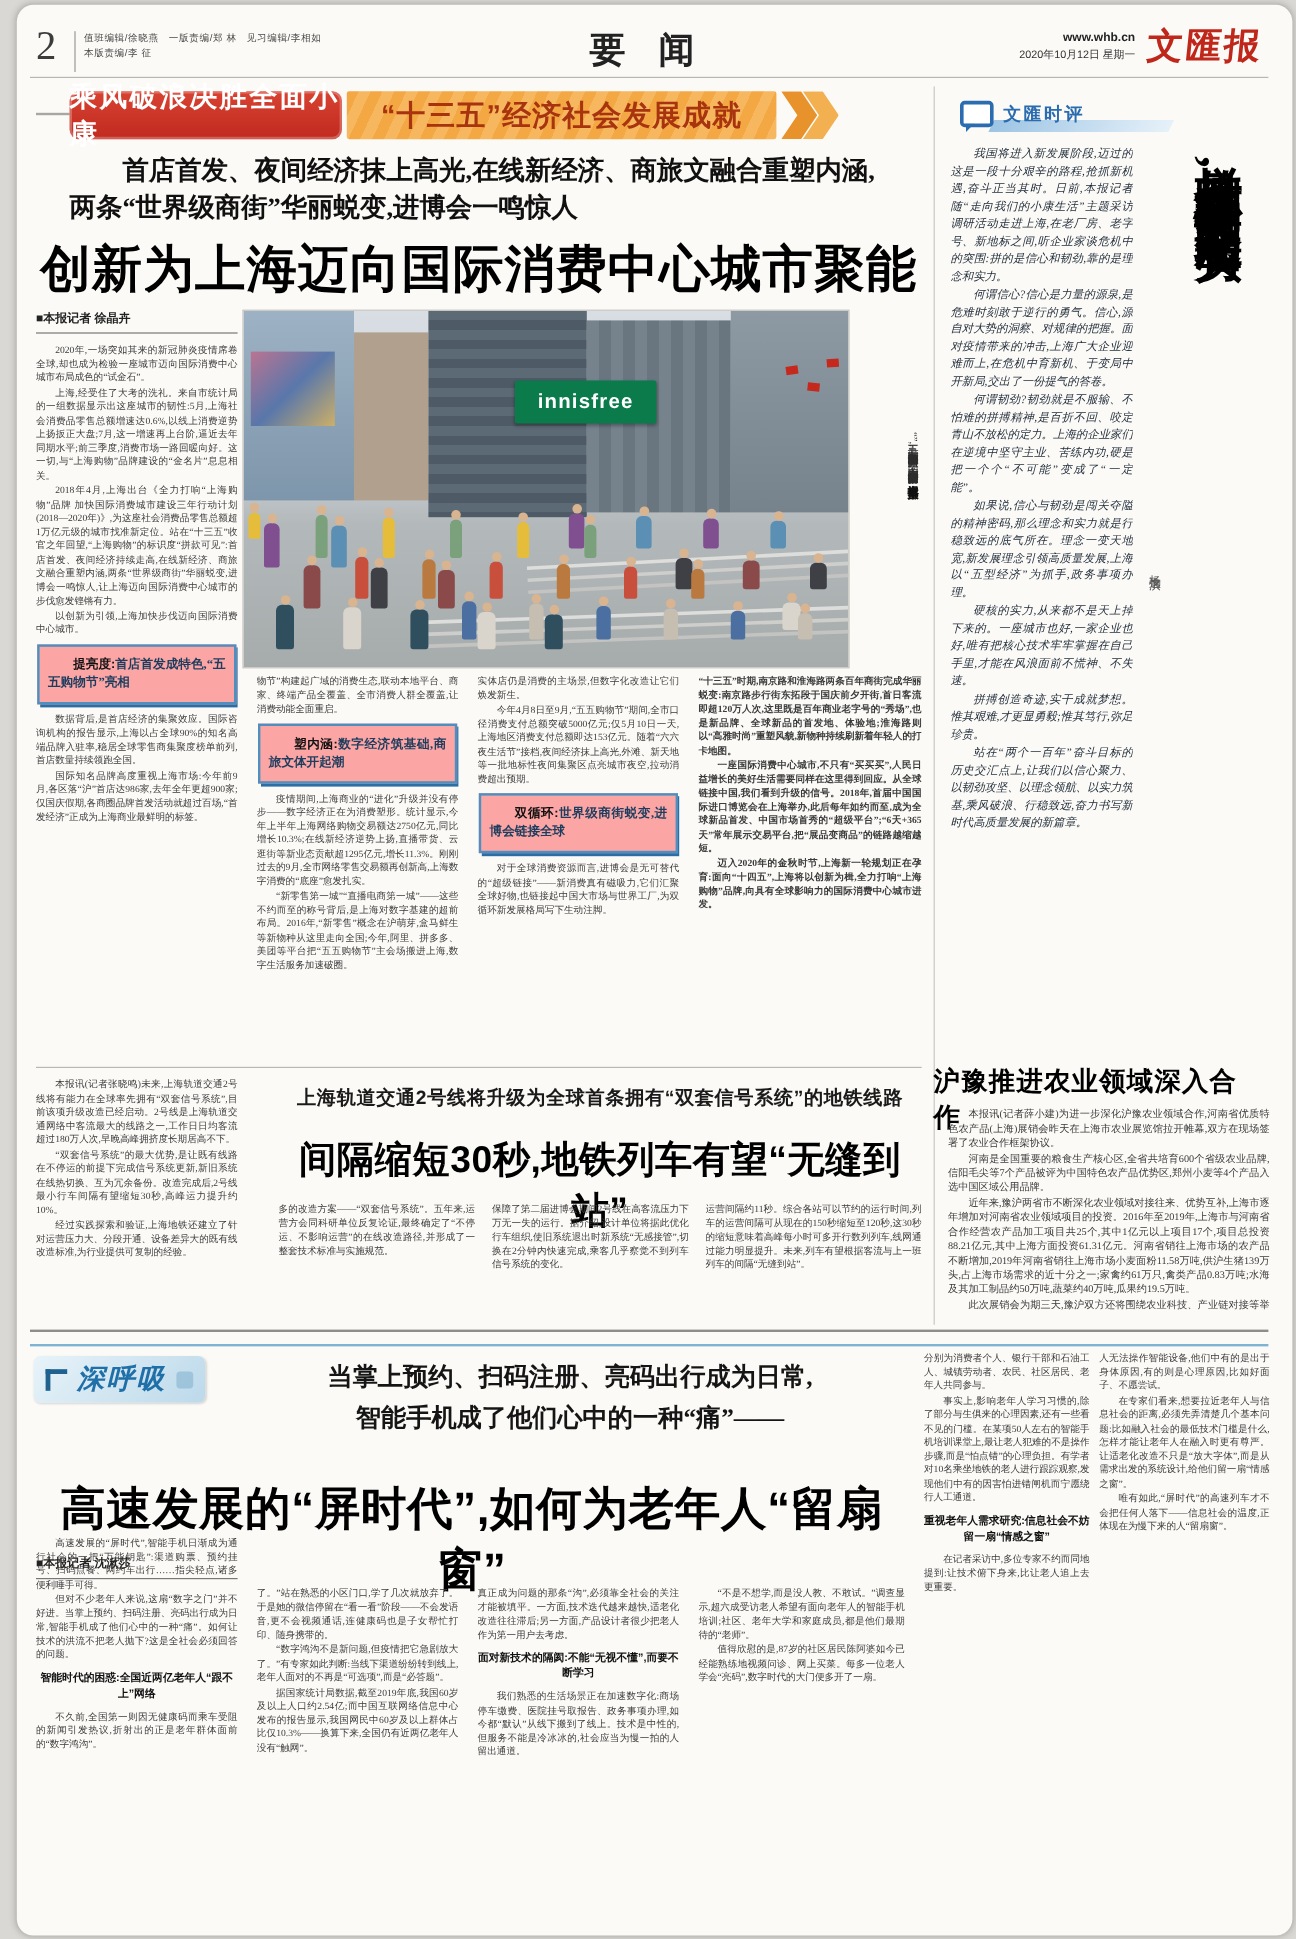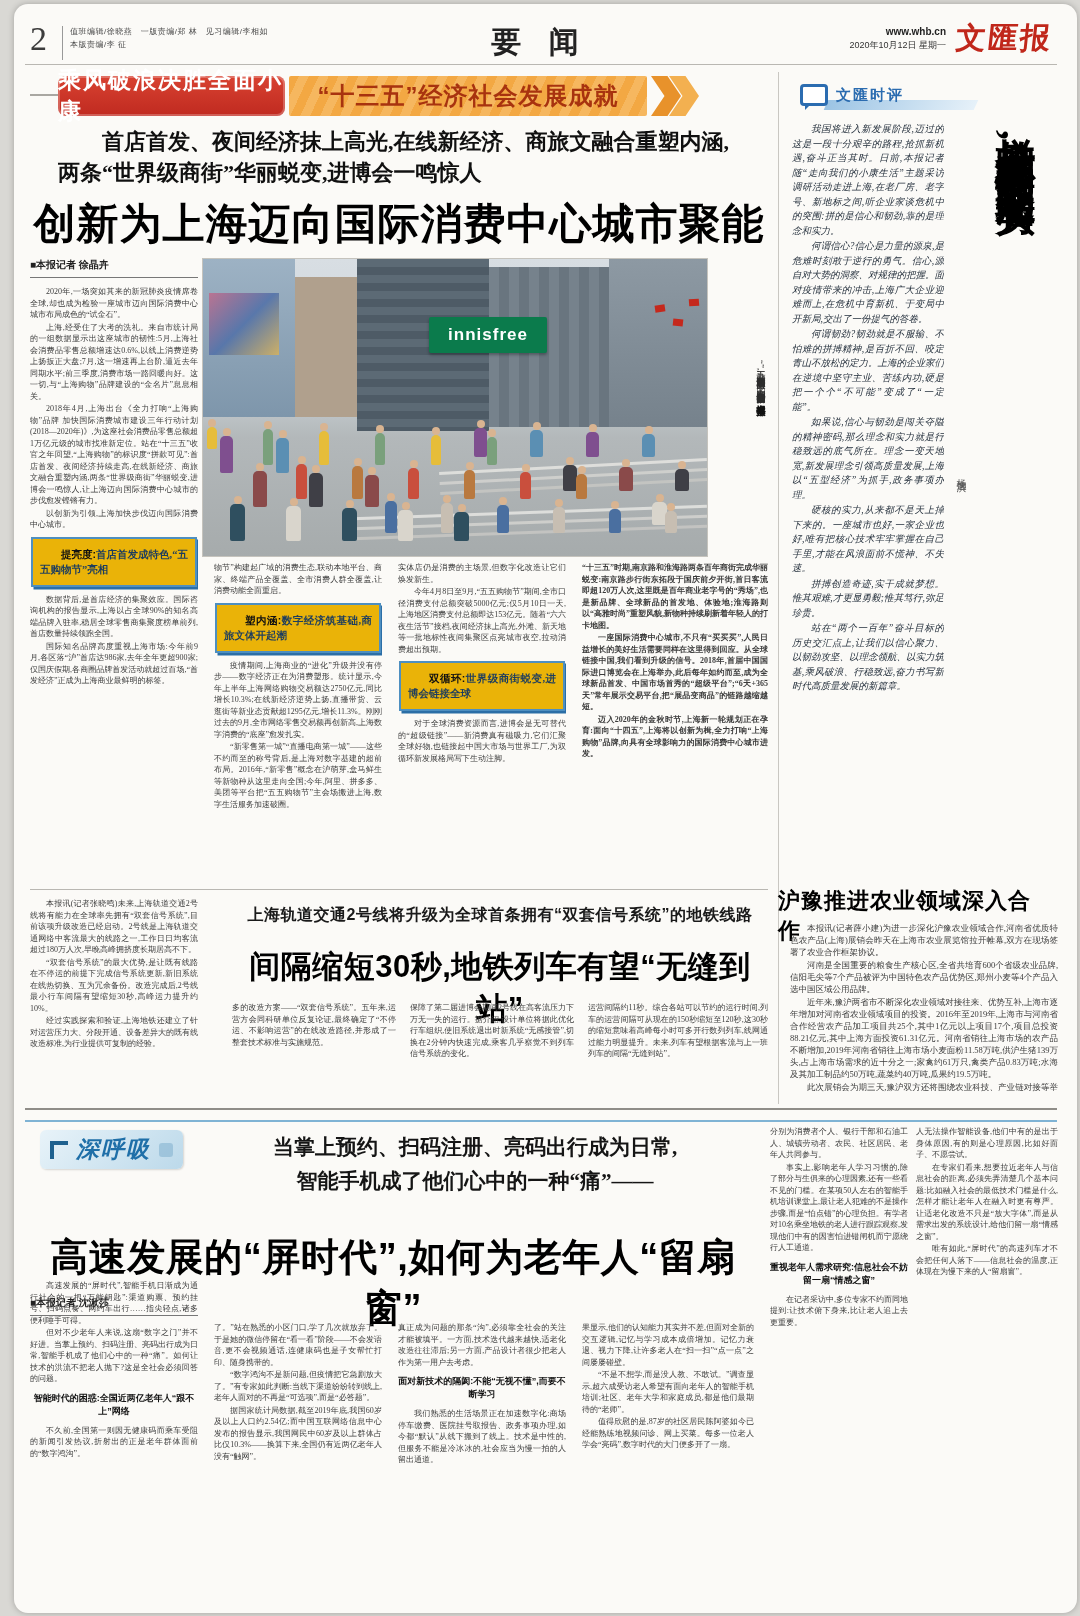--- a/index.html
+++ b/index.html
@@ -18,21 +18,21 @@
   .banner-left{background:linear-gradient(180deg,#d84231,#c02a20);border-radius:8px;color:#fff;font-weight:900;font-size:23px;letter-spacing:2px;display:flex;align-items:center;justify-content:center;box-shadow:inset 0 0 0 2px rgba(255,255,255,.25);}
   .banner-right{background:repeating-linear-gradient(115deg,#f3a843 0 9px,#f6b75f 9px 18px);color:#a8330f;font-weight:900;font-size:24px;display:flex;align-items:center;justify-content:center;letter-spacing:1px;border-radius:2px;}
   .chev{width:30px;height:40px;clip-path:polygon(0 0,55% 0,100% 50%,55% 100%,0 100%,45% 50%);}
   
   .kicker{font-size:22px;font-weight:900;color:#101010;line-height:31px;text-indent:2em;font-family:"Liberation Serif",serif;}
   .headline-xl{font-size:42px;font-weight:900;color:#000;text-align:center;letter-spacing:1px;}
   .byline{font-size:10px;font-weight:bold;color:#222;border-bottom:1.5px solid #777;padding-bottom:5px;}
   .col{font-size:8px;line-height:11.5px;color:#3b3b3b;text-align:justify;overflow:hidden;font-family:"Liberation Serif",serif;}
   .para{text-indent:2em;margin:0 0 1px 0;}
   .para.cont{text-indent:0;}
-  .subhead-box{border:2px solid #4e8fc0;box-shadow:2.5px 2.5px 0 #2b6ea6;background:#eab308;padding:8px 7px;margin:6px 1px 7px 1px;font-size:10.5px;line-height:15px;text-align:justify;text-indent:2em;}
+  .subhead-box{border:2px solid #4e8fc0;box-shadow:2.5px 2.5px 0 #2b6ea6;background:#fca5a5;padding:8px 7px;margin:6px 1px 7px 1px;font-size:10.5px;line-height:15px;text-align:justify;text-indent:2em;}
   .box-label{font-weight:900;color:#111;font-family:"Liberation Sans",sans-serif;}
   .box-rest{color:#1d3d5e;font-weight:bold;font-family:"Liberation Serif",serif;}
   .col-subhead{font-weight:900;color:#111;text-align:center;text-indent:0;margin:7px 0;font-size:9px;line-height:13px;font-family:"Liberation Sans",sans-serif;}
   
   .photo{background:linear-gradient(180deg,#d8dee3 0%,#cdd5da 40%,#b3b8ba 60%,#a6abac 100%);overflow:hidden;border:1px solid #c5c3bd;}
   .bld{position:absolute;}
   .sign-green{position:absolute;background:#0b7b4c;color:#fff;font-weight:bold;font-size:17px;letter-spacing:1px;display:flex;align-items:center;justify-content:center;border-radius:2px;box-shadow:0 2px 3px rgba(0,0,0,.3);}
   .flag{position:absolute;width:10px;height:7px;background:#c5281c;}
   .barrier{position:absolute;height:3px;background:#e3e3e0;box-shadow:0 10px 0 #d2d2cf,0 20px 0 #c6c6c3;opacity:.9;}
   .person{position:absolute;border-radius:5px 5px 2px 2px;}
@@ -223,21 +223,21 @@
 <div class="abs col" style="left:410px;top:1002px;width:164px;height:100px;">
     <div class="para cont">保障了第二届进博会期间2号线在高客流压力下万无一失的运行。据介绍,设计单位将据此优化行车组织,使旧系统退出时新系统“无感接管”,切换在2分钟内快速完成,乘客几乎察觉不到列车信号系统的变化。</div>
   </div>
 <div class="abs col" style="left:588px;top:1002px;width:180px;height:100px;">
     <div class="para cont">运营间隔约11秒。综合各站可以节约的运行时间,列车的运营间隔可从现在的150秒缩短至120秒,这30秒的缩短意味着高峰每小时可多开行数列列车,线网通过能力明显提升。未来,列车有望根据客流与上一班列车的间隔“无缝到站”。</div>
   </div>
 
 <div class="abs" style="left:25px;top:1108px;width:1032px;height:2px;background:#8f8d88;"></div>
 <div class="abs blue-rule" style="left:25px;top:1120px;width:1032px;height:2px;"></div>
 
-<div class="abs breath-logo" style="left:40px;top:1130px;">
+<div class="abs breath-logo" style="left:28px;top:1130px;">
   <div class="bracket"></div>
   <div class="breath-text">深呼吸</div>
   <div class="seal"></div>
 </div>
 <div class="abs intro" style="left:190px;top:1130px;width:570px;">
   <div>当掌上预约、扫码注册、亮码出行成为日常,</div>
   <div>智能手机成了他们心中的一种“痛”——</div>
 </div>
 <div class="abs headline-bottom" style="left:26px;top:1232px;width:734px;">高速发展的“屏时代”,如何为老年人“留扇窗”</div>
 <div class="abs byline" style="left:30px;top:1296px;width:168px;">■本报记者 沈湫莎</div>
@@ -252,21 +252,20 @@
     <div class="para cont">了。”站在熟悉的小区门口,学了几次就放弃了。于是她的微信停留在“看一看”阶段——不会发语音,更不会视频通话,连健康码也是子女帮忙打印、随身携带的。</div>
     <div class="para">“数字鸿沟不是新问题,但疫情把它急剧放大了。”有专家如此判断:当线下渠道纷纷转到线上,老年人面对的不再是“可选项”,而是“必答题”。</div>
     <div class="para">据国家统计局数据,截至2019年底,我国60岁及以上人口约2.54亿;而中国互联网络信息中心发布的报告显示,我国网民中60岁及以上群体占比仅10.3%——换算下来,全国仍有近两亿老年人没有“触网”。</div>
   </div>
 <div class="abs col" style="left:398px;top:1322px;width:168px;height:280px;">
     <div class="para cont">真正成为问题的那条“沟”,必须靠全社会的关注才能被填平。一方面,技术迭代越来越快,适老化改造往往滞后;另一方面,产品设计者很少把老人作为第一用户去考虑。</div>
     <div class="col-subhead">面对新技术的隔阂:不能“无视不懂”,而要不断学习</div>
     <div class="para">我们熟悉的生活场景正在加速数字化:商场停车缴费、医院挂号取报告、政务事项办理,如今都“默认”从线下搬到了线上。技术是中性的,但服务不能是冷冰冰的,社会应当为慢一拍的人留出通道。</div>
   </div>
 <div class="abs col" style="left:582px;top:1322px;width:172px;height:280px;">
-    <div class="para cont">果显示,他们的认知能力其实并不差,但面对全新的交互逻辑,记忆与学习成本成倍增加。记忆力衰退、视力下降,让许多老人在“扫一扫”“点一点”之间屡屡碰壁。</div>
     <div class="para">“不是不想学,而是没人教、不敢试。”调查显示,超六成受访老人希望有面向老年人的智能手机培训;社区、老年大学和家庭成员,都是他们最期待的“老师”。</div>
     <div class="para">值得欣慰的是,87岁的社区居民陈阿婆如今已经能熟练地视频问诊、网上买菜。每多一位老人学会“亮码”,数字时代的大门便多开了一扇。</div>
   </div>
 <div class="abs col" style="left:770px;top:1126px;width:138px;height:478px;">
     <div class="para cont">分别为消费者个人、银行干部和石油工人、城镇劳动者、农民、社区居民、老年人共同参与。</div>
     <div class="para">事实上,影响老年人学习习惯的,除了部分与生俱来的心理因素,还有一些看不见的门槛。在某项50人左右的智能手机培训课堂上,最让老人犯难的不是操作步骤,而是“怕点错”的心理负担。有学者对10名乘坐地铁的老人进行跟踪观察,发现他们中有的因害怕进错闸机而宁愿绕行人工通道。</div>
     <div class="col-subhead">重视老年人需求研究:信息社会不妨留一扇“情感之窗”</div>
     <div class="para">在记者采访中,多位专家不约而同地提到:让技术俯下身来,比让老人追上去更重要。</div>
   </div>
 <div class="abs col" style="left:916px;top:1126px;width:142px;height:478px;">

